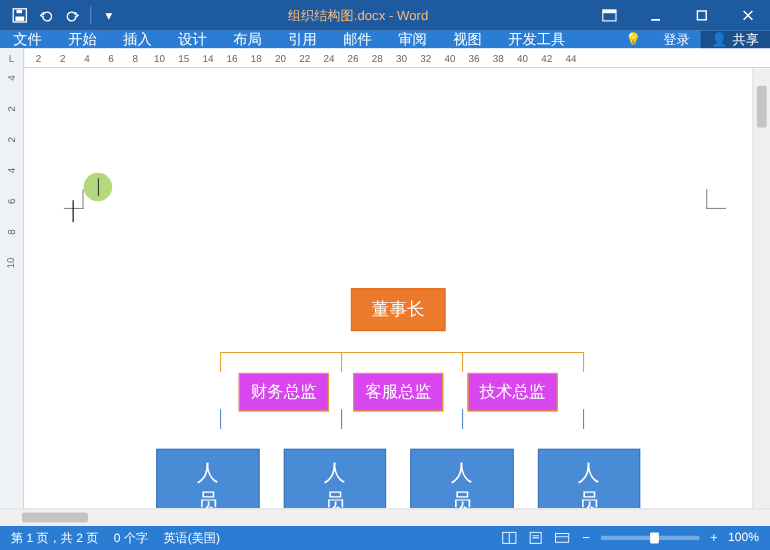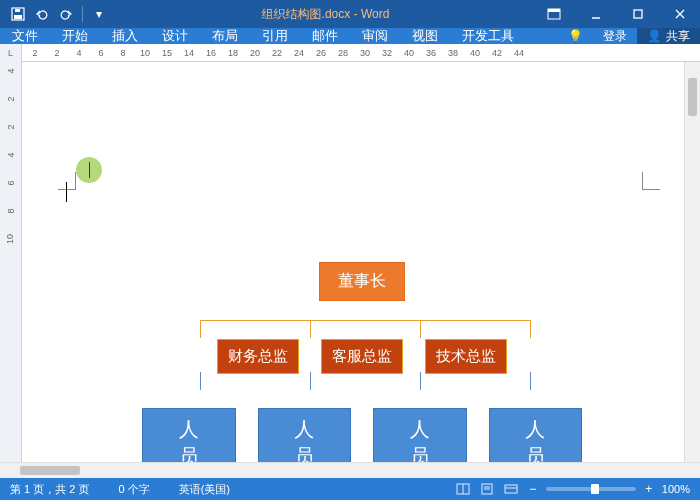--- a/index.html
+++ b/index.html
@@ -28,26 +28,26 @@
 .mm-tl{top:110px;left:36px;border-right:none;border-bottom:none;transform:rotate(180deg)}
 .mm-tr{top:110px;right:40px;border-right:none;border-bottom:none;transform:rotate(-90deg)}
 .cursor-dot{position:absolute;top:95px;left:54px;width:26px;height:26px;border-radius:50%;background:#b4d97a;display:flex;align-items:center;justify-content:center}
 .cursor-dot::after{content:"";position:absolute;width:1px;height:16px;background:#3a3a3a}
 .caret{position:absolute;top:120px;left:44px;width:1px;height:20px;background:#000}
 .org{position:absolute;left:120px;top:200px;width:440px}
 .org-row{display:flex;justify-content:center;gap:22px;position:relative}
 .org-top{display:flex;justify-content:center;margin-bottom:38px;position:relative}
 .org-box{padding:8px 18px;font-size:16px;color:#fff;text-align:center;position:relative}
 .ceo{background:#ec7a2d;border:1px solid #e06a1a}
-.dir{background:#c2410c;border:1px solid #e0a420;color:#fff;font-size:15px;padding:7px 10px}
+.dir{background:#d946ef;border:1px solid #e0a420;color:#fff;font-size:15px;padding:7px 10px}
 .staff{background:#4a8bd6;border:1px solid #3a75bb;font-size:20px;padding:7px 31px}
 .org-mid{margin-bottom:34px}
 .connector-h{position:absolute;height:1px;background:#e8a030}
 .statusbar{height:22px;background:#2b7cd3;color:#fff;display:flex;align-items:center;font-size:11px;padding:0 10px;gap:14px}
-.sb-left{display:flex;gap:29px;flex:1}
+.sb-left{display:flex;gap:14px;flex:1}
 .sb-item{cursor:pointer}
 .sb-right{display:flex;align-items:center;gap:6px}
 .sb-ico{width:18px;height:16px;display:flex;align-items:center;justify-content:center;cursor:pointer;opacity:.85}
 .zoom-track{width:90px;height:4px;background:rgba(255,255,255,.35);position:relative;border-radius:2px;cursor:pointer}
 .zoom-thumb{position:absolute;width:8px;height:10px;background:#fff;top:-3px;left:50%;border-radius:1px}
 .zoom-btn{cursor:pointer;font-size:12px;width:14px;text-align:center}
 .scrollbar-v{position:absolute;right:0;top:0;bottom:0;width:16px;background:#f0f0f0;border-left:1px solid #e0e0e0}
 .scrollbar-v::before{content:"";position:absolute;left:3px;right:3px;top:16px;height:38px;background:#c4c4c4;border-radius:2px}
 .scrollbar-h{height:16px;background:#f0f0f0;border-top:1px solid #e0e0e0;position:relative}
 .scrollbar-h::before{content:"";position:absolute;top:3px;bottom:3px;left:20px;width:60px;background:#c4c4c4;border-radius:2px}

